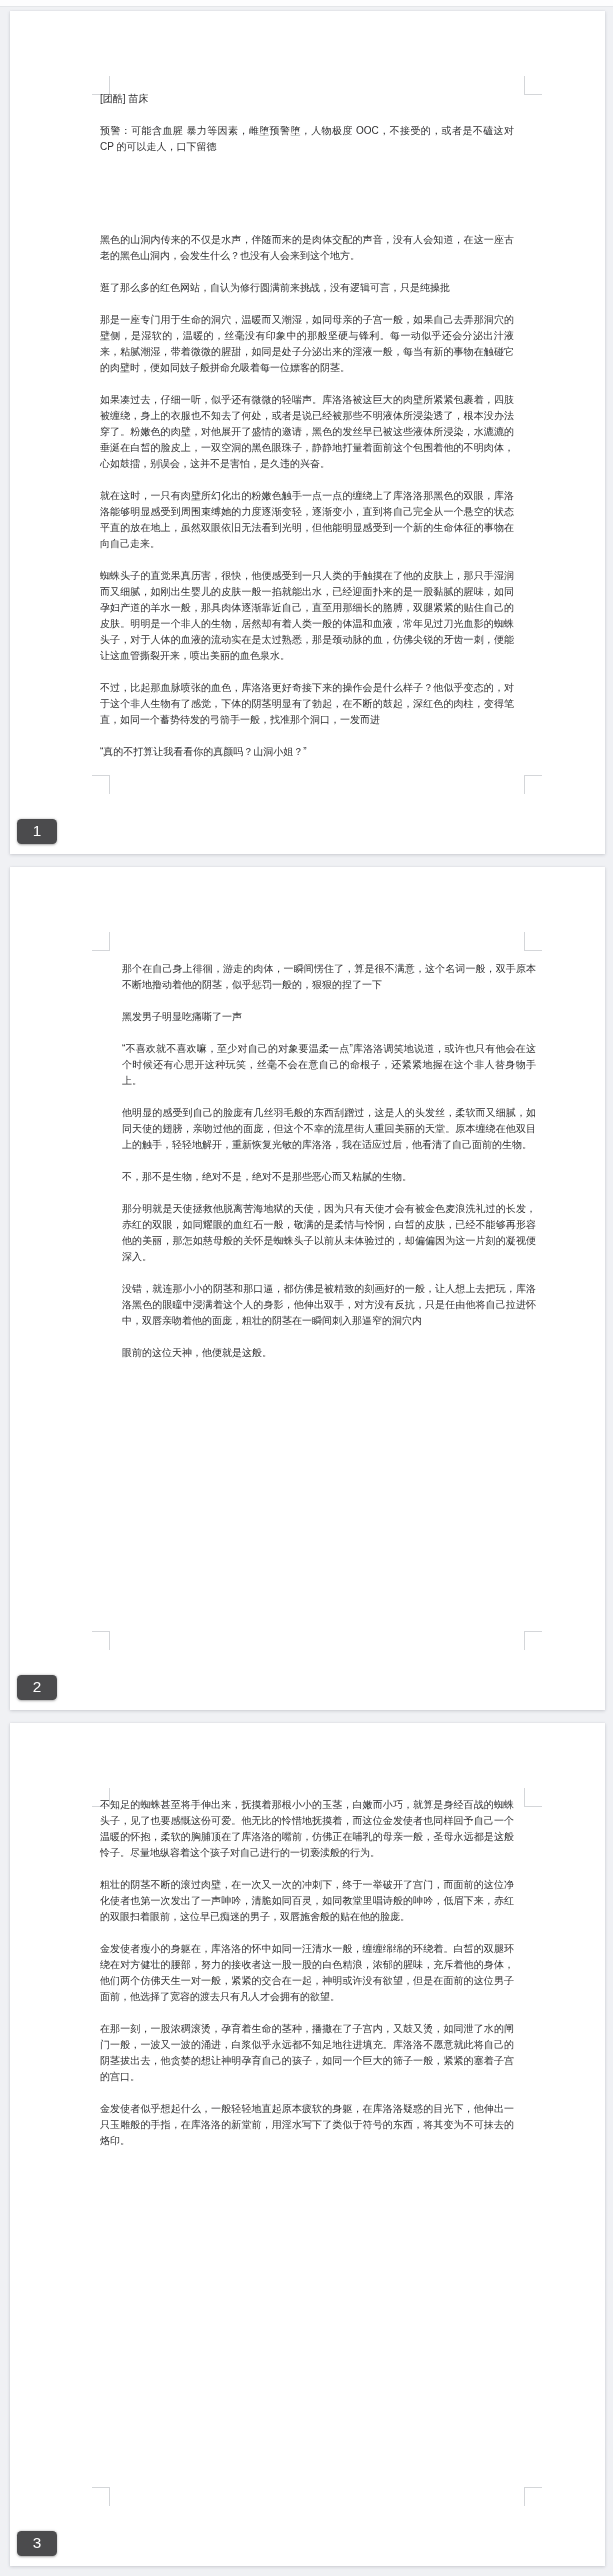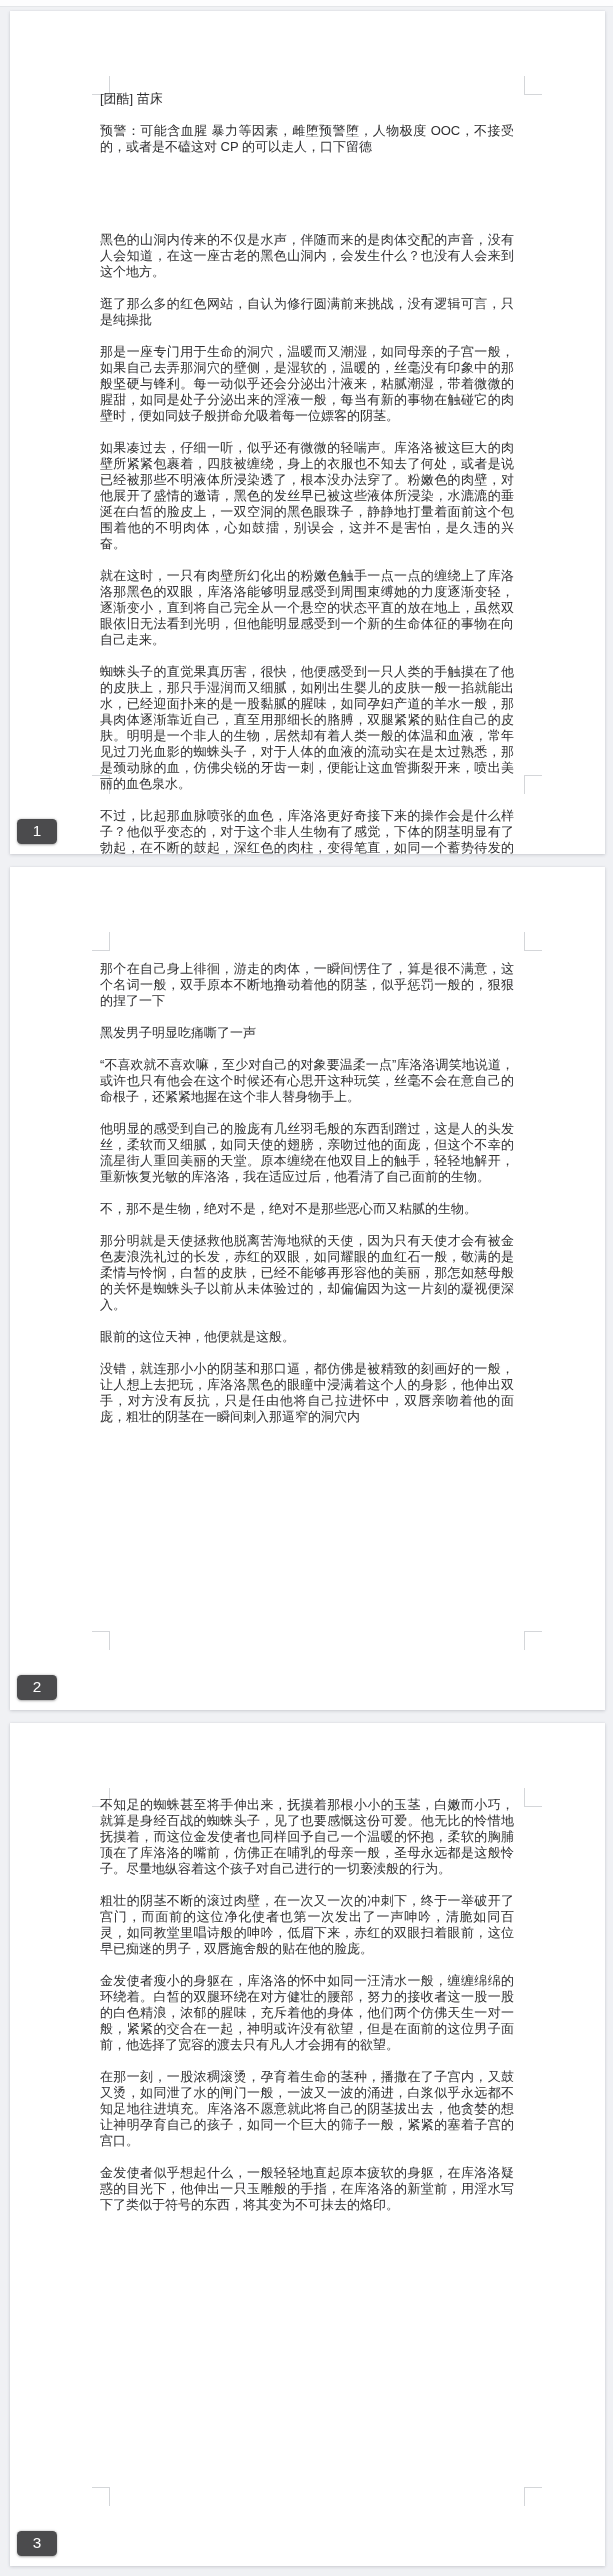--- a/index.html
+++ b/index.html
@@ -25,21 +25,21 @@
     margin-bottom: 13px;
     overflow: hidden;
   }
   .page:last-child { margin-bottom: 0; }
   .page-content {
     position: absolute;
     left: 90px;
     width: 414px;
     top: 0;
     color: #2f2f31;
-    font-size: 13px;
+    font-size: 10px;
     line-height: 16px;
     text-align: justify;
   }
   .page-content p { margin-bottom: 16px; }
   
   .mark {
     position: absolute;
     width: 17.6px;
     height: 19px;
     pointer-events: none;
@@ -89,29 +89,29 @@
         <p>“真的不打算让我看看你的真颜吗？山洞小姐？”</p>
       </div>
     <div class="page-badge">1</div>
   </section>
 
   <section class="page">
     <span class="mark mark-tl"></span>
     <span class="mark mark-tr"></span>
     <span class="mark mark-bl"></span>
     <span class="mark mark-br"></span>
-    <div class="page-content" style="top: 94px;">
+    <div class="page-content" style="top: 94px; margin-left: 22px;">
         <p>那个在自己身上徘徊，游走的肉体，一瞬间愣住了，算是很不满意，这个名词一般，双手原本不断地撸动着他的阴茎，似乎惩罚一般的，狠狠的捏了一下</p>
         <p>黑发男子明显吃痛嘶了一声</p>
         <p>“不喜欢就不喜欢嘛，至少对自己的对象要温柔一点”库洛洛调笑地说道，或许也只有他会在这个时候还有心思开这种玩笑，丝毫不会在意自己的命根子，还紧紧地握在这个非人替身物手上。</p>
         <p>他明显的感受到自己的脸庞有几丝羽毛般的东西刮蹭过，这是人的头发丝，柔软而又细腻，如同天使的翅膀，亲吻过他的面庞，但这个不幸的流星街人重回美丽的天堂。原本缠绕在他双目上的触手，轻轻地解开，重新恢复光敏的库洛洛，我在适应过后，他看清了自己面前的生物。</p>
         <p style="margin-top: 7.7px;">不，那不是生物，绝对不是，绝对不是那些恶心而又粘腻的生物。</p>
         <p style="margin-top: 11.5px;">那分明就是天使拯救他脱离苦海地狱的天使，因为只有天使才会有被金色麦浪洗礼过的长发，赤红的双眼，如同耀眼的血红石一般，敬满的是柔情与怜悯，白皙的皮肤，已经不能够再形容他的美丽，那怎如慈母般的关怀是蜘蛛头子以前从未体验过的，却偏偏因为这一片刻的凝视便深入。</p>
+        <p>没错，就连那小小的阴茎和那口逼，都仿佛是被精致的刻画好的一般，让人想上去把玩，库洛洛黑色的眼瞳中浸满着这个人的身影，他伸出双手，对方没有反抗，只是任由他将自己拉进怀中，双唇亲吻着他的面庞，粗壮的阴茎在一瞬间刺入那逼窄的洞穴内</p>
         <p>眼前的这位天神，他便就是这般。</p>
-        <p>没错，就连那小小的阴茎和那口逼，都仿佛是被精致的刻画好的一般，让人想上去把玩，库洛洛黑色的眼瞳中浸满着这个人的身影，他伸出双手，对方没有反抗，只是任由他将自己拉进怀中，双唇亲吻着他的面庞，粗壮的阴茎在一瞬间刺入那逼窄的洞穴内</p>
       </div>
     <div class="page-badge">2</div>
   </section>
 
   <section class="page">
     <span class="mark mark-tl"></span>
     <span class="mark mark-tr"></span>
     <span class="mark mark-bl"></span>
     <span class="mark mark-br"></span>
     <div class="page-content" style="top: 74px;">

